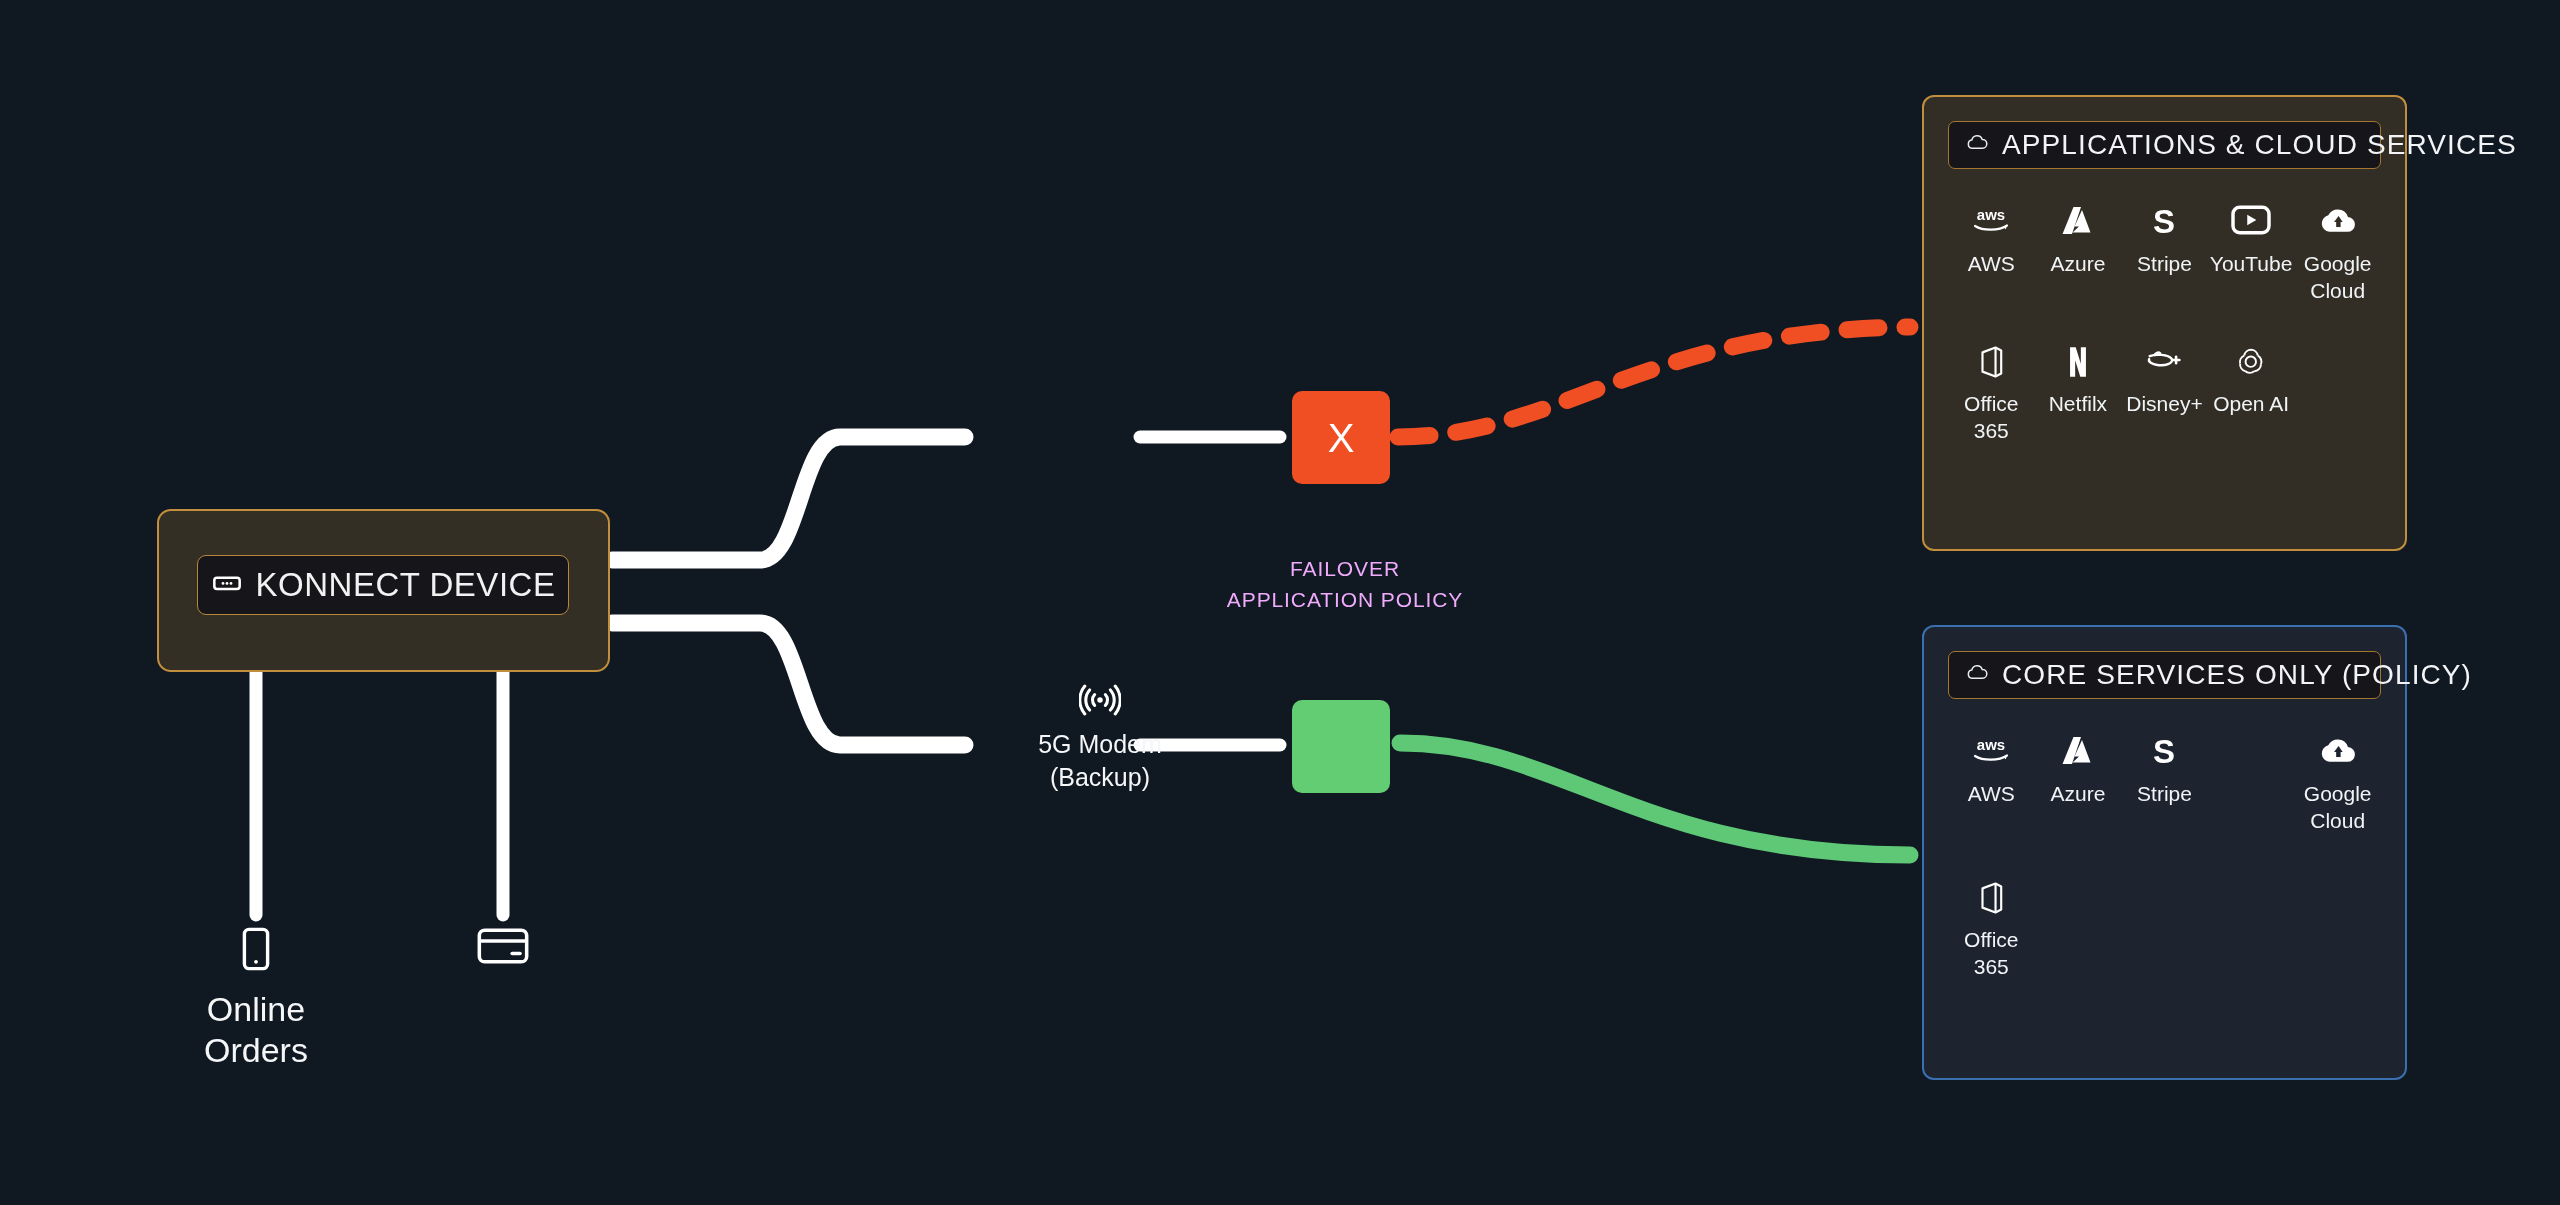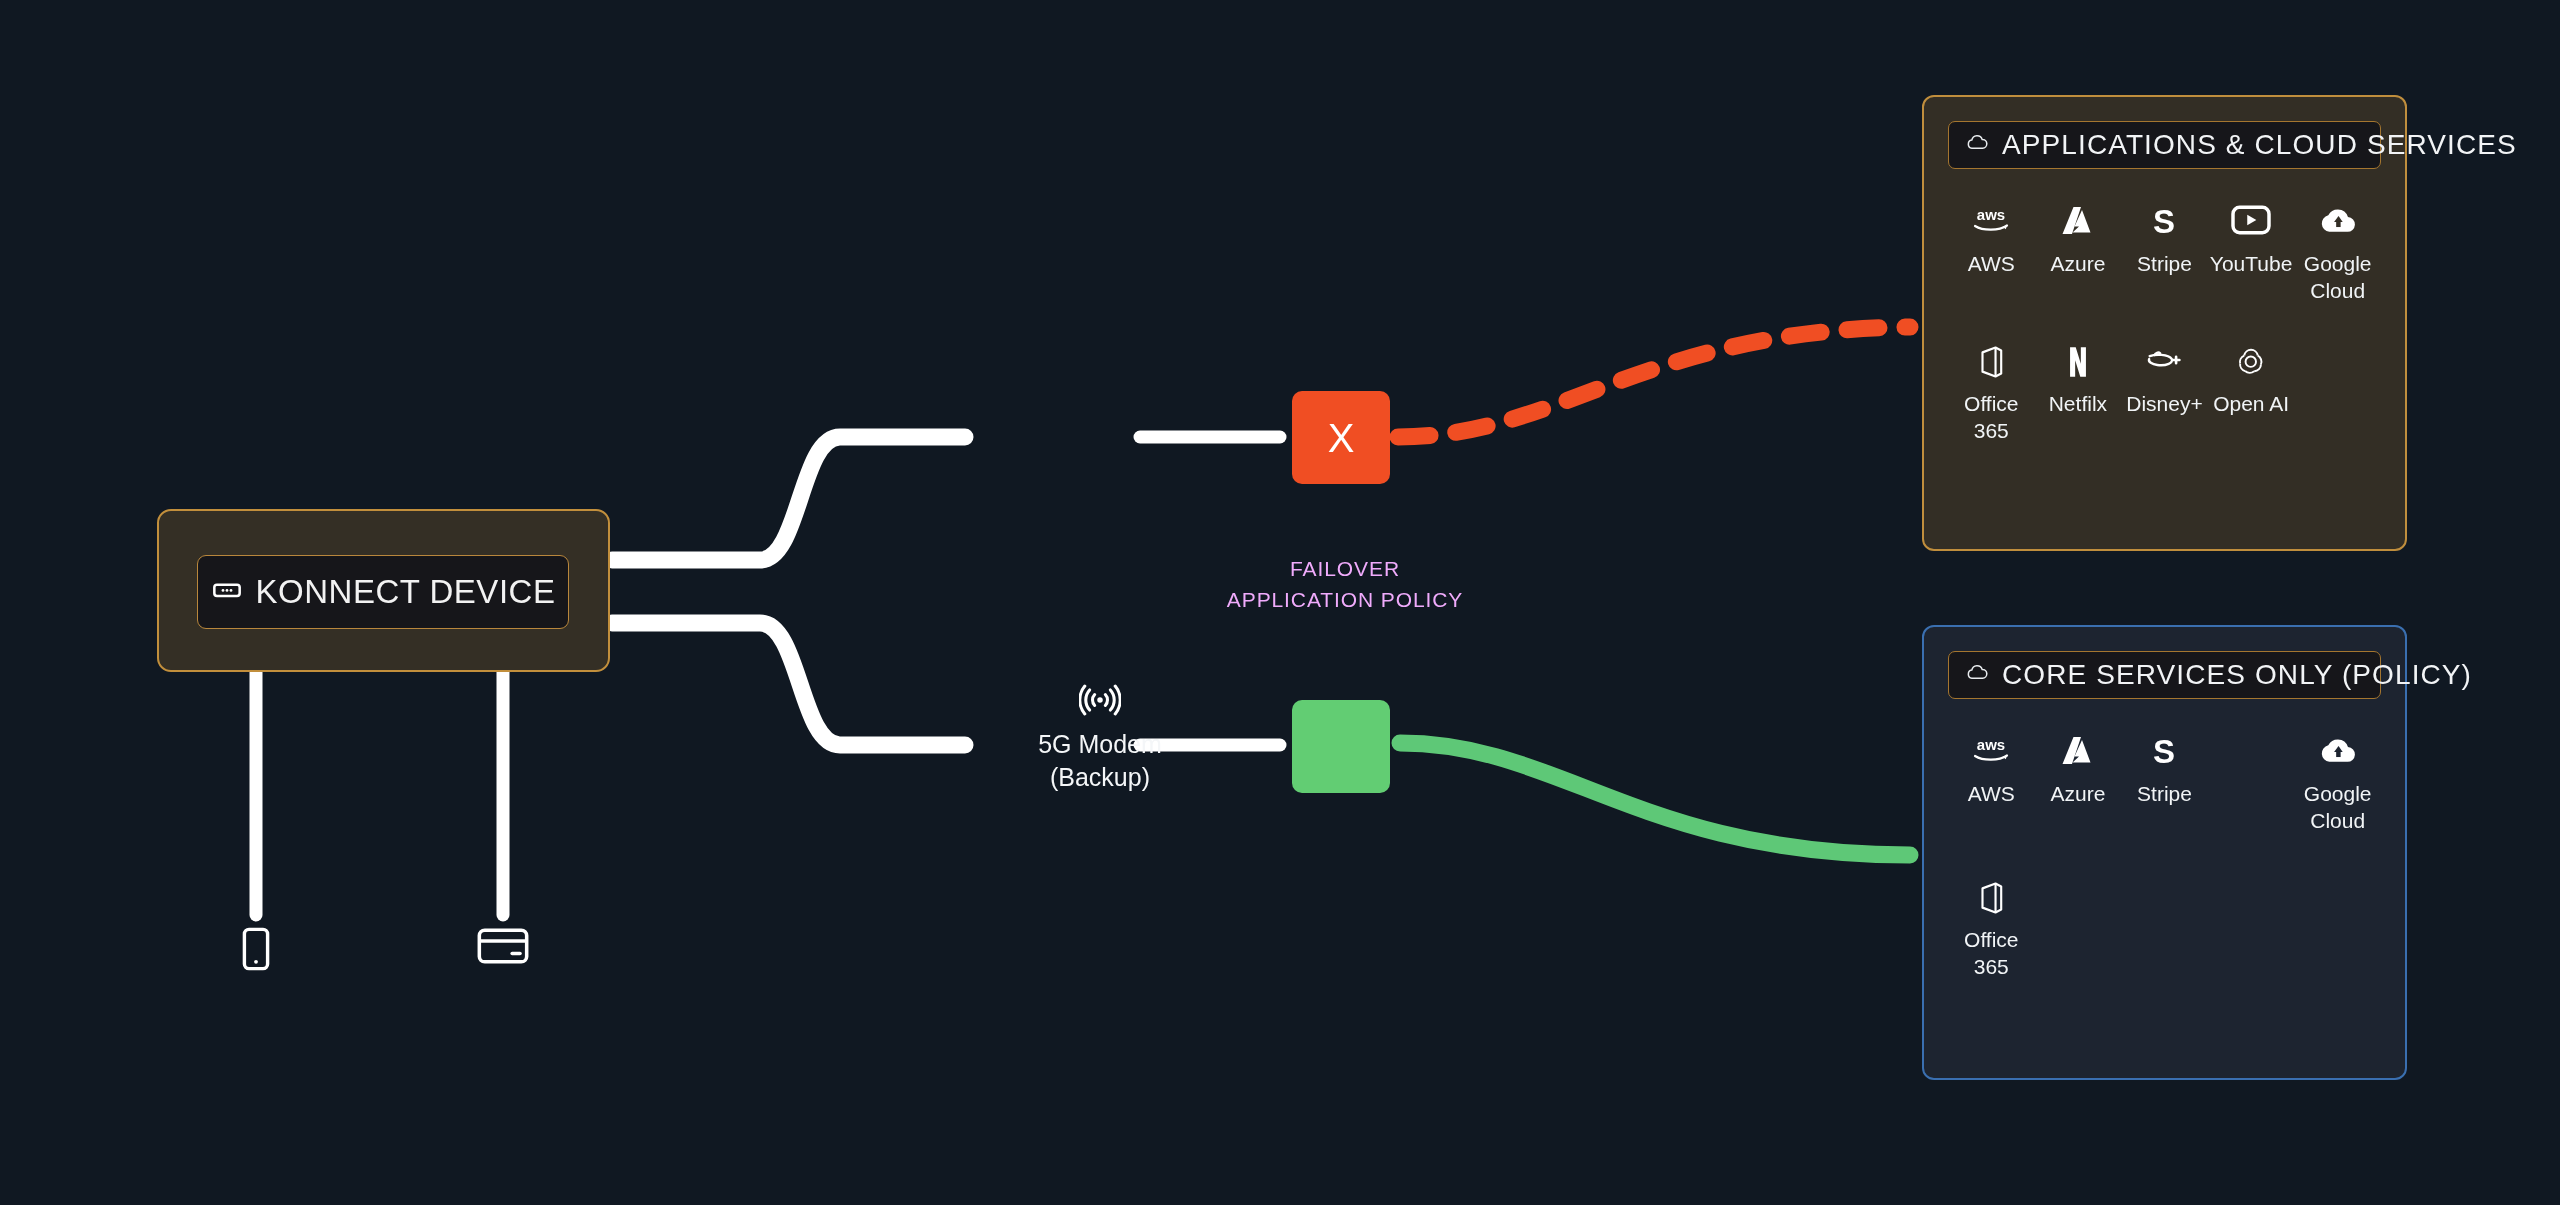--- a/index.html
+++ b/index.html
@@ -38,21 +38,21 @@
     background: #35302690;
     background: #342f25;
     border: 2px solid #c28f3c;
     border-radius: 14px;
   }
   .konnect-inner {
     position: absolute;
     left: 38px;
     top: 44px;
     width: 372px;
-    height: 74px;
+    height: 60px;
     box-sizing: border-box;
     background: #16161a;
     border: 1.5px solid #b9873c;
     border-radius: 9px;
     display: flex;
     align-items: center;
     justify-content: center;
     gap: 13px;
   }
   .konnect-label {
@@ -257,20 +257,22 @@
   <div class="failover-caption">FAILOVER
 APPLICATION POLICY</div>
 
   <div class="leaf" style="left:136px; top:925px;">
     <span class="leaf-icon">
       <svg width="36" height="48" viewBox="0 0 18 24" fill="none">
         <rect x="3.2" y="2.2" width="11.6" height="19.6" rx="2.3" stroke="#ffffff" stroke-width="1.7"></rect>
         <circle cx="9" cy="18.4" r="0.95" fill="#ffffff"></circle>
       </svg>
     </span>
+    <span class="leaf-label">Online
+Orders</span>
   </div>
 
   <div class="leaf" style="left:383px; top:925px;">
     <span class="leaf-icon">
       <svg width="54" height="42" viewBox="0 0 26 20" fill="none">
         <rect x="1.6" y="2.4" width="22.8" height="15.2" rx="2.6" stroke="#ffffff" stroke-width="1.7"></rect>
         <path d="M1.6 7.6 H24.4" stroke="#ffffff" stroke-width="1.7"></path>
         <path d="M17.4 13.6 H21.2" stroke="#ffffff" stroke-width="1.7" stroke-linecap="round"></path>
       </svg>
     </span>

